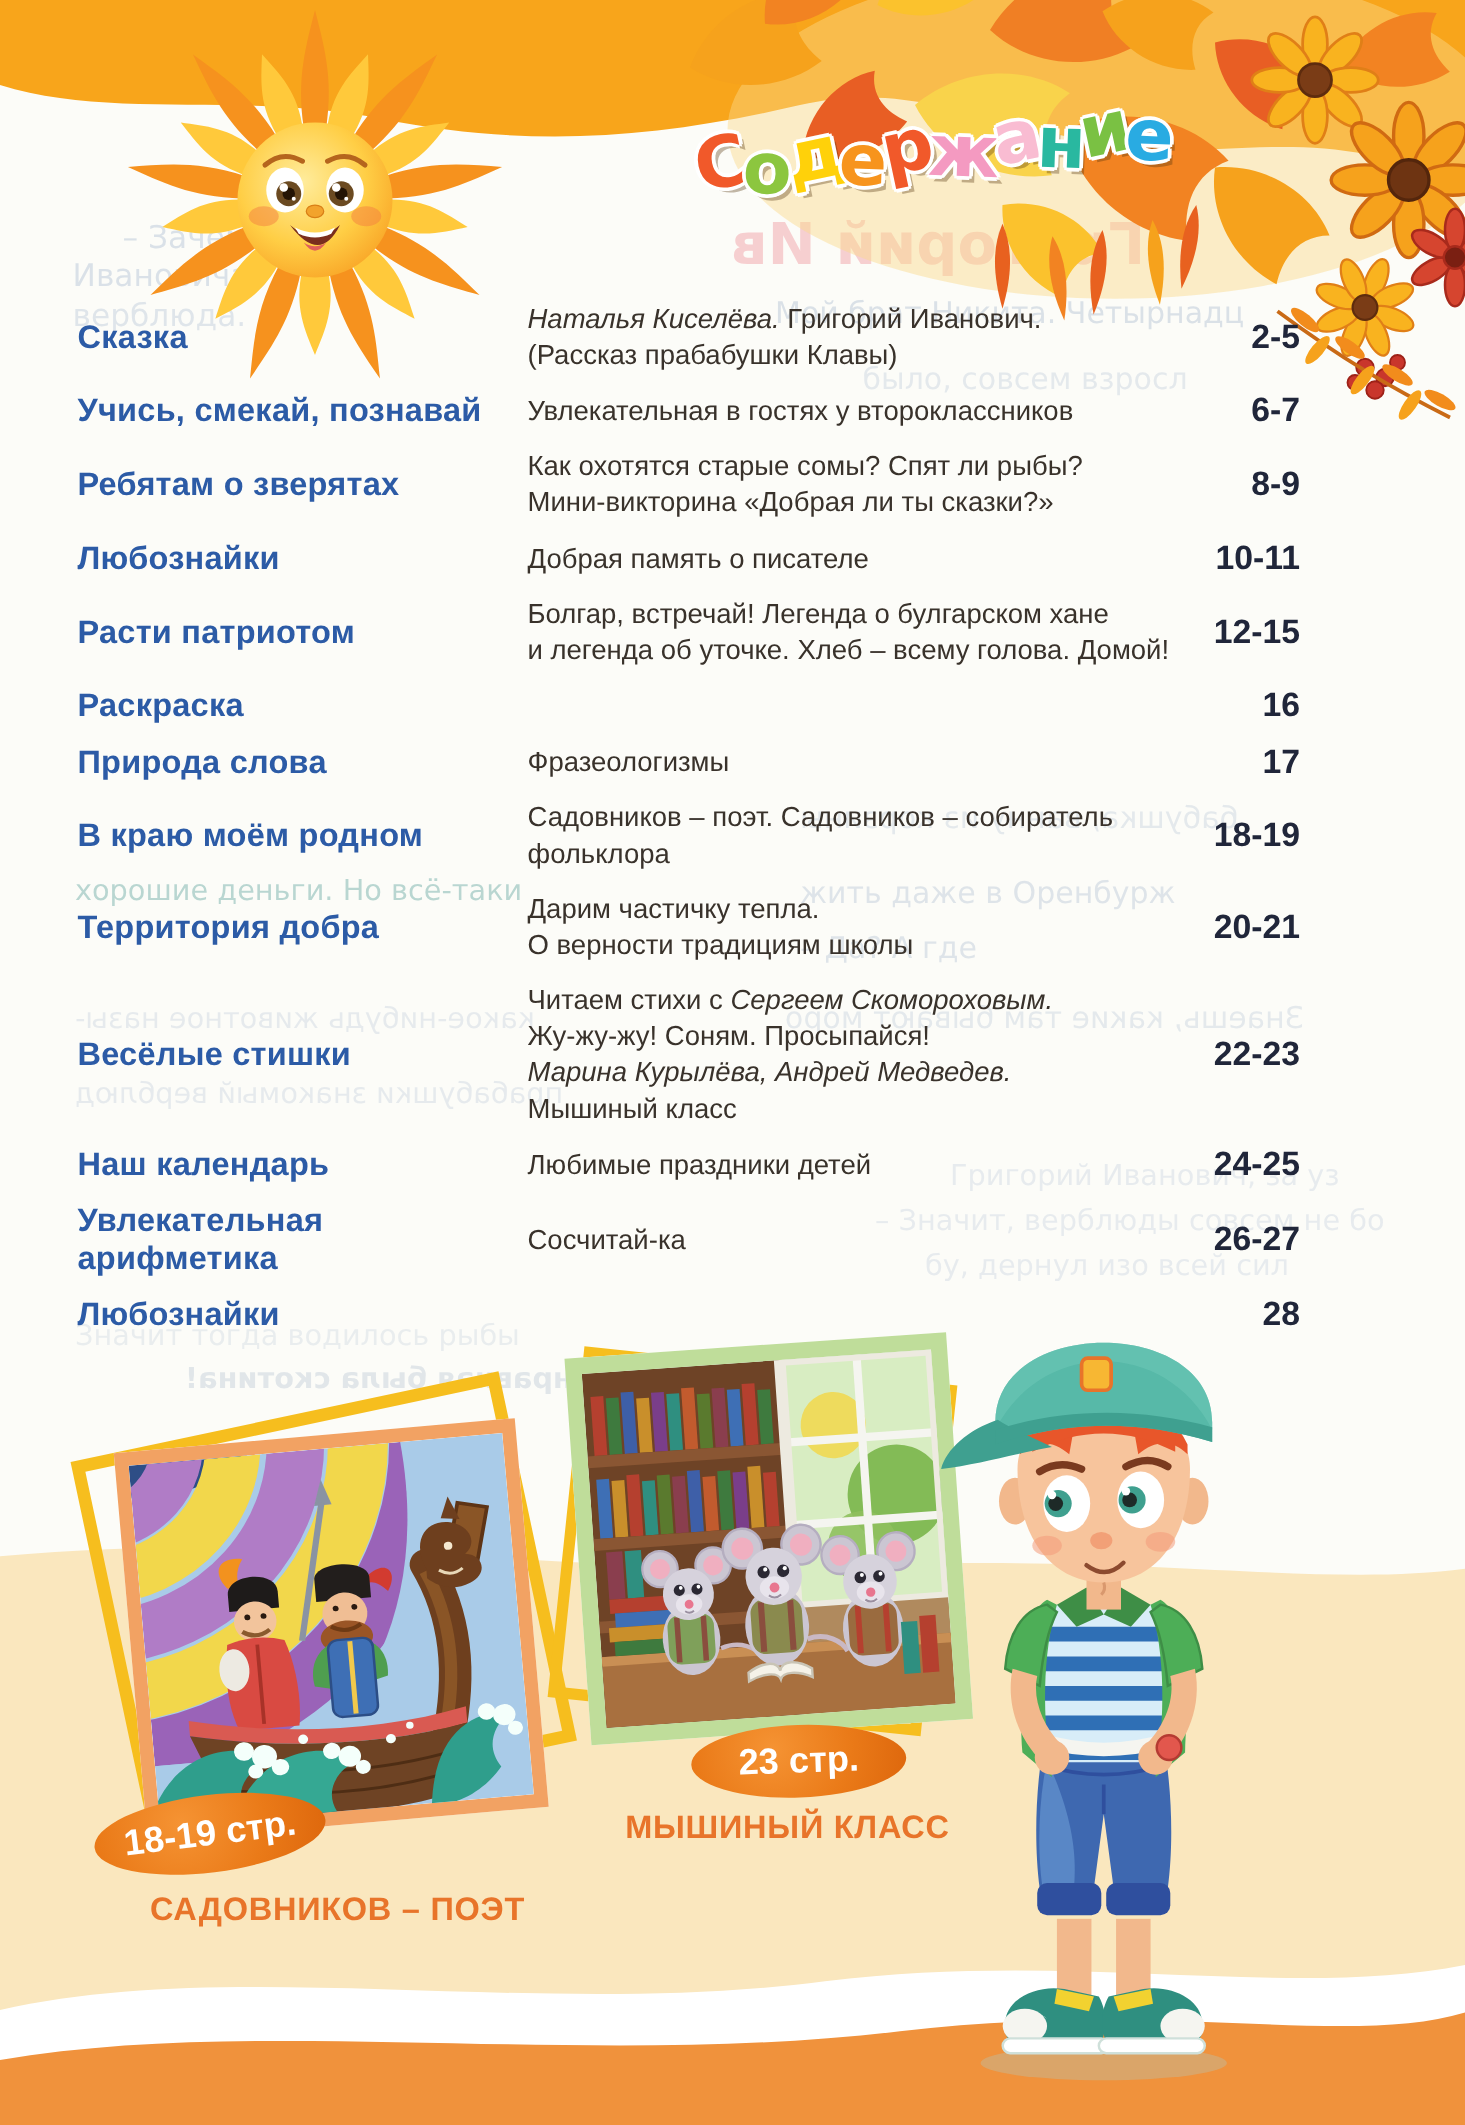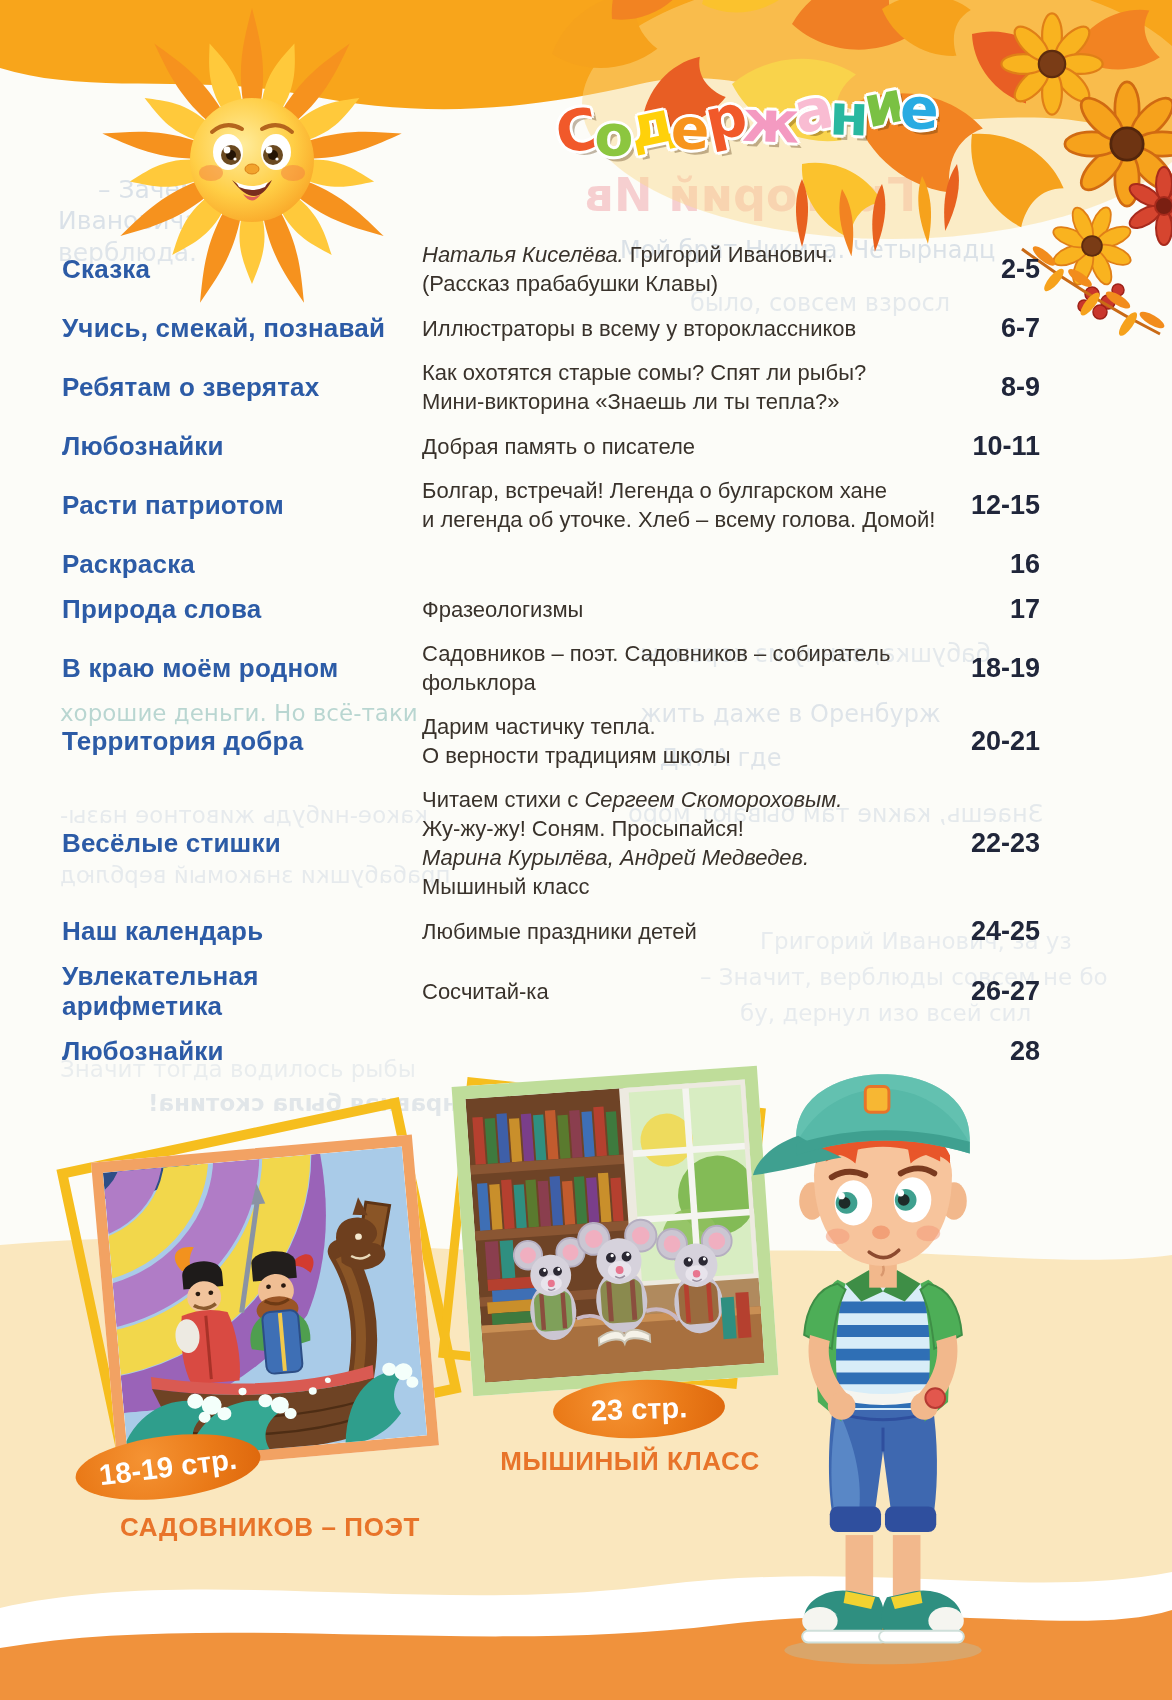--- a/index.html
+++ b/index.html
@@ -212,29 +212,29 @@
         <div class="toc-label">Сказка</div>
         <div class="toc-desc">
           <div class="toc-line"><span class="it">Наталья Киселёва.</span><span> Григорий Иванович.</span></div>
           <div class="toc-line"><span>(Рассказ прабабушки Клавы)</span></div>
         </div>
         <div class="toc-pages">2-5</div>
       </div>
       <div class="toc-row">
         <div class="toc-label">Учись, смекай, познавай</div>
         <div class="toc-desc">
-          <div class="toc-line"><span>Иллюстраторы в всему у второклассников</span></div>
+          <div class="toc-line"><span>Увлекательная в гостях у второклассников</span></div>
         </div>
         <div class="toc-pages">6-7</div>
       </div>
       <div class="toc-row">
         <div class="toc-label">Ребятам о зверятах</div>
         <div class="toc-desc">
           <div class="toc-line"><span>Как охотятся старые сомы? Спят ли рыбы?</span></div>
-          <div class="toc-line"><span>Мини-викторина «Знаешь ли ты тепла?»</span></div>
+          <div class="toc-line"><span>Мини-викторина «Добрая ли ты сказки?»</span></div>
         </div>
         <div class="toc-pages">8-9</div>
       </div>
       <div class="toc-row">
         <div class="toc-label">Любознайки</div>
         <div class="toc-desc">
           <div class="toc-line"><span>Добрая память о писателе</span></div>
         </div>
         <div class="toc-pages">10-11</div>
       </div>

